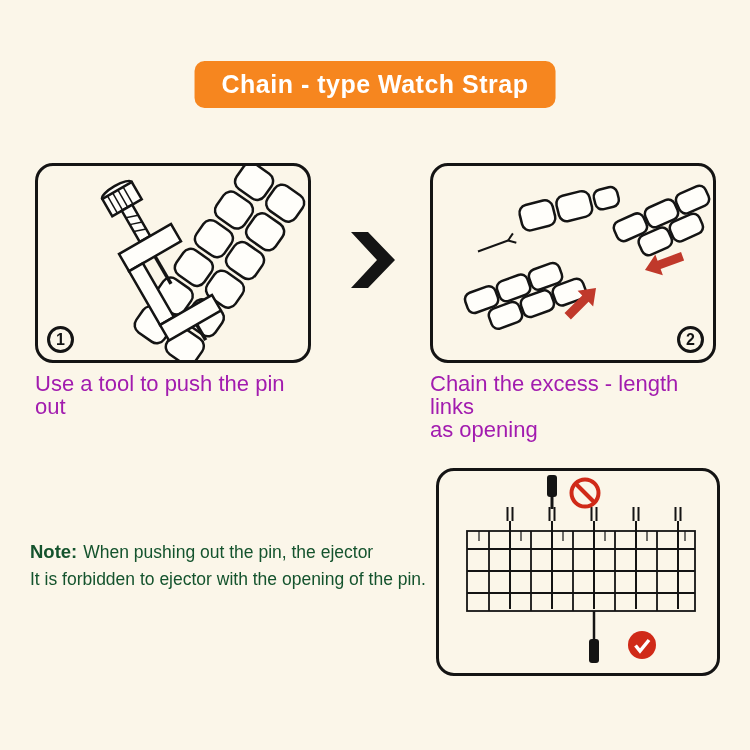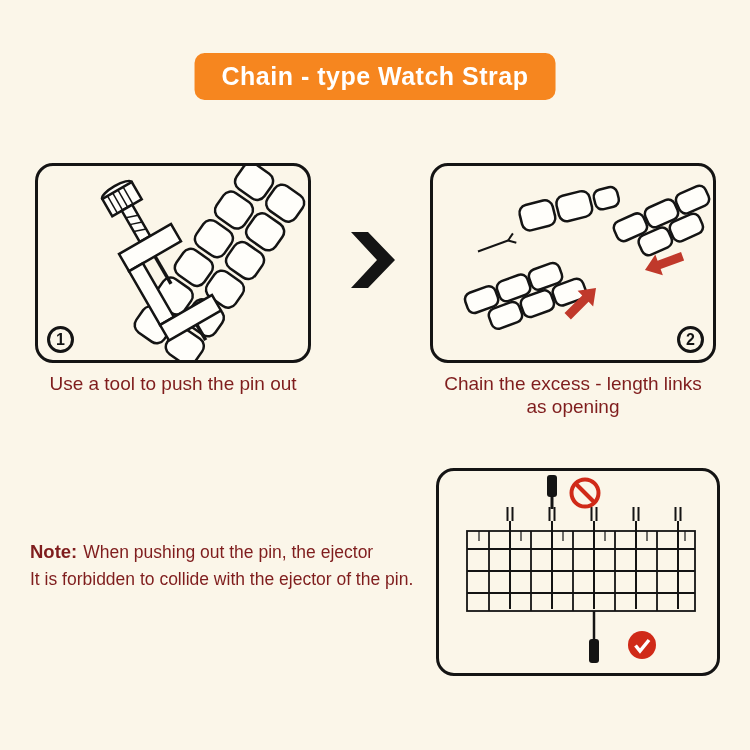--- a/index.html
+++ b/index.html
@@ -1,45 +1,45 @@
 <!DOCTYPE html>
 <html><head>
 <meta charset="utf-8">
 <style>
   * { margin:0; padding:0; box-sizing:border-box; }
   html,body { width:750px; height:750px; }
   body { font-family:"Liberation Sans", sans-serif; }
   .page { position:relative; width:750px; height:750px; background:#fbf6e9; overflow:hidden; }
 
   .title-banner {
-    position:absolute; top:53px; left:50%; transform:translateX(-50%);
+    position:absolute; top:61px; left:50%; transform:translateX(-50%);
     background:#f6861f; color:#ffffff; font-size:25px; font-weight:bold;
     padding:9px 27px; border-radius:10px; white-space:nowrap; letter-spacing:0.5px;
   }
 
   .panel { position:absolute; border:3px solid #141414; border-radius:18px; }
   .panel-left   { left:35px;  top:163px; width:276px; height:200px; }
   .panel-right  { left:430px; top:163px; width:286px; height:200px; }
   .panel-detail { left:436px; top:468px; width:284px; height:208px; }
 
   .step-num {
     position:absolute; width:27px; height:27px; border:3px solid #141414; border-radius:50%;
     display:flex; align-items:center; justify-content:center;
     font-weight:bold; font-size:16px; color:#141414;
   }
   .step-one { left:9px; bottom:7px; }
   .step-two { right:9px; bottom:7px; }
 
-  .caption { position:absolute; color:#7f1d1d; font-size:19px; line-height:23px; text-align:center; }
+  .caption { position:absolute; color:#a21caf; font-size:22px; line-height:23px; text-align:left; }
   .caption-left  { left:35px;  top:372px; width:276px; }
   .caption-right { left:430px; top:372px; width:286px; }
 
   .chevron { position:absolute; left:351px; top:232px; }
 
-  .note { position:absolute; left:30px; top:539px; width:410px; color:#7f1d1d; font-size:17.5px; line-height:26.5px; }
+  .note { position:absolute; left:30px; top:539px; width:410px; color:#14532d; font-size:17.5px; line-height:26.5px; }
   .note-label { font-weight:bold; font-size:18.5px; margin-right:6px; }
 
   svg { display:block; }
 </style>
 </head>
 <body>
 
 <div class="page">
 
   <div class="title-banner">Chain - type Watch Strap</div>
@@ -130,21 +130,21 @@
   </div>
 
   <div class="caption caption-left">Use a tool to push the pin out</div>
   <div class="caption caption-right">
     <div>Chain the excess - length links</div>
     <div>as opening</div>
   </div>
 
   <div class="note">
     <div><span class="note-label">Note:</span><span>When pushing out the pin, the ejector</span></div>
-    <div>It is forbidden to collide with the ejector of the pin.</div>
+    <div>It is forbidden to ejector with the opening of the pin.</div>
   </div>
 
   <div class="panel panel-detail">
     <svg width="278" height="202" viewBox="0 0 278 202">
 
       <g stroke="#141414" stroke-width="1.8" fill="none">
         <rect x="28" y="60" width="228" height="80"></rect>
         <line x1="28" y1="78" x2="256" y2="78"></line>
         <line x1="28" y1="100" x2="256" y2="100"></line>
         <line x1="28" y1="122" x2="256" y2="122"></line>

